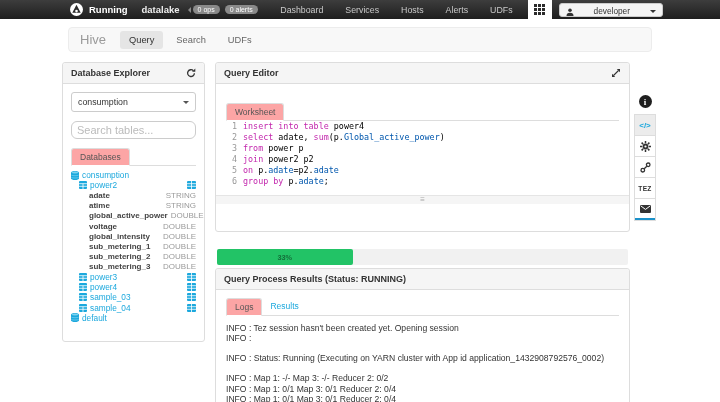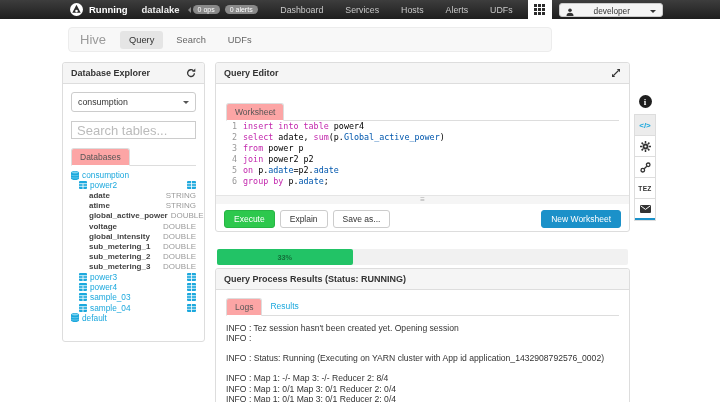--- a/index.html
+++ b/index.html
@@ -19,43 +19,43 @@
   .topnav { margin-left:auto; display:flex; align-items:center; }
   .nav-link { color:#c9c9c9; font-size:8.8px; padding:0 11px; cursor:pointer; }
   .apps-block { width:24px; height:19px; background:#fff; display:flex;
     align-items:center; justify-content:center; margin-left:4px; }
   .user-btn { margin:0 57px 0 7px; background:#f4f4f4; border:1px solid #ccc;
     border-radius:3px; height:14px; padding:0 6px; display:flex; align-items:flex-end;
     gap:20px; font-size:8.3px; color:#333; }
   .caret-down { width:0; height:0; border:3px solid transparent; border-top-color:#333; margin-top:3px; }
 
   
-  .subnav { position:absolute; left:68px; top:27px; width:484px; height:25px;
+  .subnav { position:absolute; left:68px; top:27px; width:584px; height:25px;
     background:#f8f8f8; border:1px solid #ececec; border-radius:4px;
     display:flex; align-items:center; }
   .hive-brand { font-size:13px; color:#9a9a9a; margin-left:11px; }
   .subtabs { display:flex; margin-left:14px; gap:4px; }
   .subtab { font-size:9.3px; color:#666; padding:4px 9px; border-radius:3px; cursor:pointer; }
   .subtab.active { background:#e5e5e5; color:#333; }
 
   
   .panel { position:absolute; background:#fff; border:1px solid #ddd; border-radius:3px; }
   .panel-header { height:21px; background:#f5f5f5; border-bottom:1px solid #ddd;
     border-radius:3px 3px 0 0; display:flex; align-items:center; padding:0 8px;
     font-size:9px; font-weight:bold; color:#333; }
   .panel-header .spacer { flex:1; }
 
   
   #explorer { left:62px; top:62px; width:143px; height:280px; }
   .explorer-body { padding:8px; }
   .db-select { height:20px; border:1px solid #ccc; border-radius:3px; display:flex;
     align-items:center; padding:0 6px; font-size:8.8px; color:#333; cursor:pointer; }
   .db-select .caret-down { margin-left:auto; border-top-color:#555; }
-  .search-input { width:100%; height:18px; border:1px solid #ccc; border-radius:0;
-    margin-top:9px; font-size:13px; padding:0 5px; color:#333;
+  .search-input { width:100%; height:18px; border:1px solid #ccc; border-radius:6px;
+    margin-top:9px; font-size:11px; padding:0 5px; color:#333;
     font-family:"Liberation Sans",sans-serif; }
   .search-input::placeholder { color:#bbb; }
   .tabs-bar { display:flex; border-bottom:1px solid #ddd; margin-top:9px; }
   .mini-tab { font-size:8.5px; color:#555; padding:3px 8px; border:1px solid #ddd;
     border-bottom:1px solid #fff; border-radius:3px 3px 0 0; margin-bottom:-1px;
     background:#fca5a5; cursor:pointer; }
   .tab-link { font-size:8.5px; color:#1ca8dd; padding:3px 8px; cursor:pointer; }
   .tree { margin-top:4px; }
   .tree-row { display:flex; align-items:center; height:10.2px; font-size:8.3px; gap:3px; cursor:pointer; }
   .tree-row.database { color:#1ca8dd; }
@@ -323,26 +323,20 @@
           <div>1</div>
           <div>2</div>
           <div>3</div>
           <div>4</div>
           <div>5</div>
           <div>6</div>
         </div>
       <div class="code-lines"><div class="code-line"><span class="tok-k">insert</span><span> </span><span class="tok-k">into</span><span> </span><span class="tok-k">table</span><span> power4</span></div><div class="code-line"><span class="tok-k">select</span><span> adate, </span><span class="tok-k">sum</span><span>(p.</span><span class="tok-v">Global_active_power</span><span>)</span></div><div class="code-line"><span class="tok-k">from</span><span> power p</span></div><div class="code-line"><span class="tok-k">join</span><span> power2 p2</span></div><div class="code-line"><span class="tok-k">on</span><span> p.</span><span class="tok-v">adate</span><span>=p2.</span><span class="tok-v">adate</span></div><div class="code-line"><span class="tok-k">group</span><span> </span><span class="tok-k">by</span><span> p.</span><span class="tok-v">adate</span><span>;</span></div></div>
     </div>
     <div class="resize-strip"></div>
-    <div class="btn-row">
-      <button class="btn btn-green">Execute</button>
-      <button class="btn">Explain</button>
-      <button class="btn">Save as...</button>
-      <button class="btn btn-blue">New Worksheet</button>
-    </div>
   </div>
 </div>
 
 <div class="progress">
   <div class="progress-fill" style="width: 33%;">
     <span>33%</span>
   </div>
 </div>
 
 <div class="panel" id="results-panel">
@@ -353,21 +347,21 @@
     <div class="tabs-bar">
       <span class="mini-tab">Logs</span>
       <span class="tab-link">Results</span>
     </div>
     <div class="log-lines">
         <div class="log-line">INFO : Tez session hasn't been created yet. Opening session</div>
         <div class="log-line">INFO :</div>
         <div class="log-line">&nbsp;</div>
         <div class="log-line">INFO : Status: Running (Executing on YARN cluster with App id application_1432908792576_0002)</div>
         <div class="log-line">&nbsp;</div>
-        <div class="log-line">INFO : Map 1: -/- Map 3: -/- Reducer 2: 8/4</div>
+        <div class="log-line">INFO : Map 1: -/- Map 3: -/- Reducer 2: 0/2</div>
         <div class="log-line">INFO : Map 1: 0/1 Map 3: 0/1 Reducer 2: 0/4</div>
         <div class="log-line">INFO : Map 1: 0/1 Map 3: 0/1 Reducer 2: 0/4</div>
       </div>
   </div>
 </div>
 
 <div class="rail">
   <div class="rail-info"></div>
   <div class="rail-group">
     <div class="rail-cell active">

